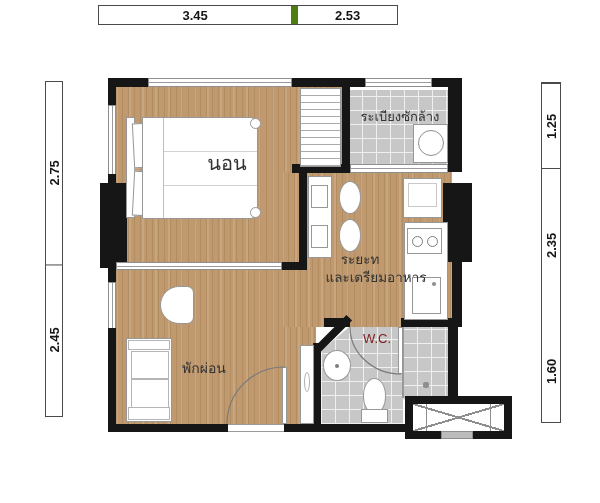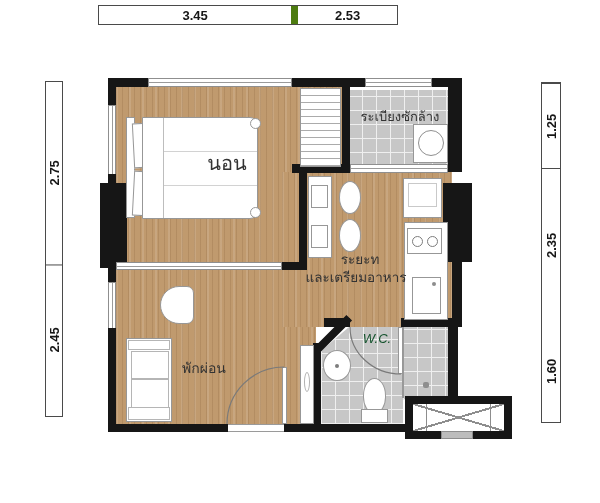--- a/index.html
+++ b/index.html
@@ -151,18 +151,18 @@
   <div class="detail" style="left:423px;top:382px;width:6px;height:6px;background:#8e8e8e;border-radius:2px;"></div>
 
   <svg class="overlay" width="600" height="503" viewBox="0 0 600 503">
     <path d="M 227 424 A 57 57 0 0 1 284 367" fill="none" stroke="#7a7a7a" stroke-width="1.2"></path>
     <path d="M 350 327 A 51 47 0 0 0 401 374" fill="none" stroke="#7a7a7a" stroke-width="1.2"></path>
   </svg>
 
   <div class="label" style="left:215px;top:163px;font-size:20px;margin-left:12px;">นอน</div>
   <div class="label" style="left:400px;top:116px;font-size:13px;">ระเบียงซักล้าง</div>
   <div class="label" style="left:360px;top:259px;font-size:13.5px;">ระยะท</div>
-  <div class="label" style="left:356px;top:277px;font-size:13.5px;">และเตรียมอาหาร</div>
+  <div class="label" style="left:376px;top:277px;font-size:13.5px;">และเตรียมอาหาร</div>
   <div class="label" style="left:204px;top:368px;font-size:14px;">พักผ่อน</div>
-  <div class="label" style="left:377px;top:338px;font-size:13px;color:#14532d;font-style:italic;">W.C.</div>
+  <div class="label" style="left:377px;top:338px;font-size:13px;color:#7f1d1d;">W.C.</div>
 
 
 </div>
 
 </body></html>

